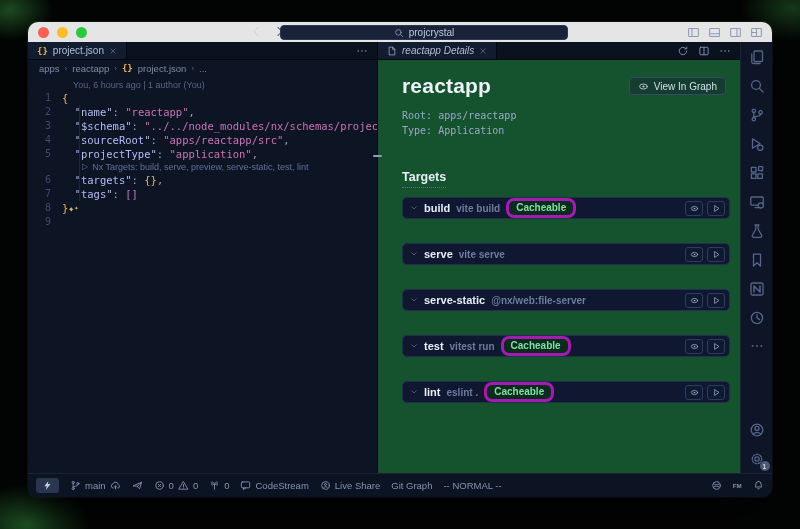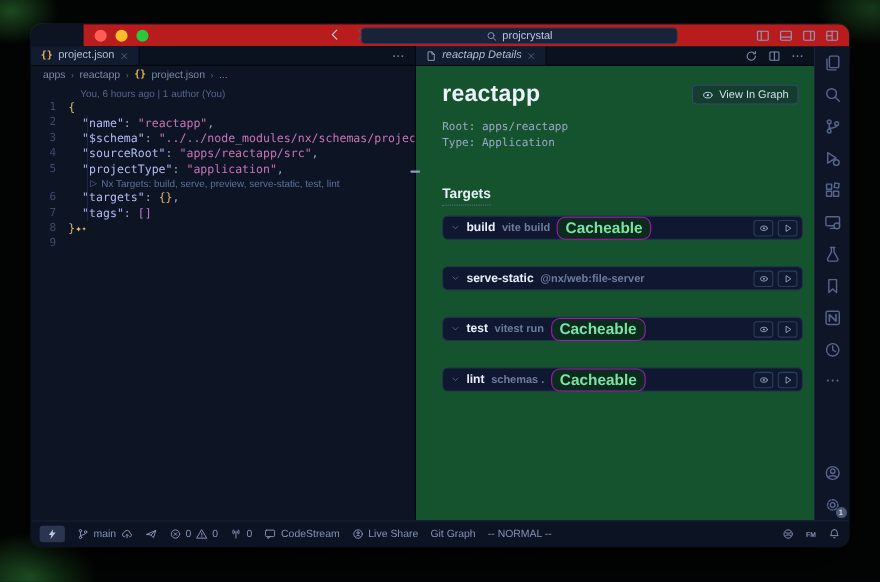--- a/index.html
+++ b/index.html
@@ -17,21 +17,21 @@
   .icon svg { width:100%; height:100%; display:block; }
 
   .window {
     position:absolute; left:28px; top:22px; width:744px; height:475px;
     background:#0c1322; border-radius:10px; overflow:hidden;
     box-shadow:0 18px 45px rgba(0,0,0,.8), 0 0 0 1px rgba(110,130,170,.14);
     display:flex; flex-direction:column;
   }
 
   
-  .titlebar { height:20px; flex:none; background:#b91c1c; position:relative;margin-left:48px; }
+  .titlebar { height:20px; flex:none; background:#e5e5e5; position:relative; }
   .traffic { position:absolute; left:10px; top:5px; display:flex; gap:8px; }
   .tl { width:11px; height:11px; border-radius:50%; }
   .nav-arrows { position:absolute; left:222px; top:3px; display:flex; gap:10px; }
   .arrow-back { color:#cad4ea; } .arrow-fwd { color:#4d5b7d; }
   .command-center {
     position:absolute; left:252px; top:3px; width:288px; height:15px;
     background:#18233a; border:1px solid #2b3853; border-radius:4px;
     display:flex; align-items:center; justify-content:center; gap:5px;
     font-size:10px; color:#bcc8e0;
   }
@@ -76,21 +76,21 @@
   .vig-btn { display:flex; align-items:center; gap:5px; border:1px solid #36486b; border-radius:4px; height:18px; padding:0 8px; font-size:10px; color:#d7dff0; margin:3px 4px 0 0; background:rgba(20,30,52,.4); }
   .vig-btn .icon { color:#c3cfe6; }
   .meta { margin-top:10px; font-family:"DejaVu Sans Mono",monospace; font-size:10px; color:#9aa9c8; line-height:15px; }
   .targets-h { margin-top:29px; }
   .targets-h span { display:inline-block; font-size:12.5px; font-weight:bold; color:#e8edf8; border-bottom:1px dotted #5a6a90; padding-bottom:3px; }
   .cards { margin-top:9px; display:flex; flex-direction:column; gap:24px; }
   .card { height:22px; flex:none; background:#0f1830; border:1px solid #22304d; border-radius:5px; display:flex; align-items:center; padding:0 4px 0 7px; gap:6px; }
   .card .chev { color:#6b7a9c; width:8px; height:8px; }
   .t-name { font-size:11px; font-weight:bold; color:#e8eefb; }
   .t-desc { font-size:10px; color:#6e7c9e;font-weight:bold; }
-  .badge-cacheable { font-size:14px; font-weight:bold; color:#7be3a3; background:#0d2a1e; border:1px solid #a21caf; border-radius:8px; padding:1px 7px 2px; }
+  .badge-cacheable { font-size:10px; font-weight:bold; color:#7be3a3; background:#0d2a1e; border:3px solid #a21caf; border-radius:8px; padding:1px 7px 2px; }
   .card .btns { margin-left:auto; display:flex; gap:4px; }
   .cbtn { width:18px; height:15px; border:1px solid #2c3d5e; border-radius:3px; display:flex; align-items:center; justify-content:center; color:#a6b5d4; background:rgba(16,25,45,.5); }
   .cbtn .icon { width:9px; height:9px; }
 
   
   .activitybar { width:32px; flex:none; border-left:1px solid #1a2438; background:#0d1526; display:flex; flex-direction:column; align-items:center; padding:7px 0 6px; gap:13px; color:#57658c; }
   .ab-item { width:16px; height:16px; }
   .ab-item.small { width:14px; height:14px; }
   .ab-spacer { flex:1; }
   .gear-wrap { position:relative; }
@@ -304,22 +304,22 @@
                   </span>
                 </span>
               </span>
             </div>
             <div class="card">
               <span class="icon chev" style="width: 8px; height: 8px;">
                 <svg viewBox="0 0 16 16" fill="none" stroke="currentColor" stroke-width="1.3" stroke-linecap="round" stroke-linejoin="round">
                   <path d="M3.5 5.5L8 10l4.5-4.5"></path>
                 </svg>
               </span>
-              <span class="t-name">serve-static</span>
-              <span class="t-desc">@nx/web:file-server</span>
+              <span class="t-name">serve</span>
+              <span class="t-desc">vite serve</span>
               <span class="btns">
                 <span class="cbtn">
                   <span class="icon" style="width: 9px; height: 9px;">
                     <svg viewBox="0 0 16 16" fill="none" stroke="currentColor" stroke-width="1.3" stroke-linecap="round" stroke-linejoin="round">
                       <ellipse cx="8" cy="8" rx="5.6" ry="3.7"></ellipse>
                       <circle cx="8" cy="8" r="1.5" fill="currentColor" stroke="none"></circle>
                     </svg>
                   </span>
                 </span>
                 <span class="cbtn">
@@ -330,23 +330,22 @@
                   </span>
                 </span>
               </span>
             </div>
             <div class="card">
               <span class="icon chev" style="width: 8px; height: 8px;">
                 <svg viewBox="0 0 16 16" fill="none" stroke="currentColor" stroke-width="1.3" stroke-linecap="round" stroke-linejoin="round">
                   <path d="M3.5 5.5L8 10l4.5-4.5"></path>
                 </svg>
               </span>
-              <span class="t-name">test</span>
-              <span class="t-desc">vitest run</span>
-              <span class="badge-cacheable">Cacheable</span>
+              <span class="t-name">serve-static</span>
+              <span class="t-desc">@nx/web:file-server</span>
               <span class="btns">
                 <span class="cbtn">
                   <span class="icon" style="width: 9px; height: 9px;">
                     <svg viewBox="0 0 16 16" fill="none" stroke="currentColor" stroke-width="1.3" stroke-linecap="round" stroke-linejoin="round">
                       <ellipse cx="8" cy="8" rx="5.6" ry="3.7"></ellipse>
                       <circle cx="8" cy="8" r="1.5" fill="currentColor" stroke="none"></circle>
                     </svg>
                   </span>
                 </span>
                 <span class="cbtn">
@@ -357,22 +356,49 @@
                   </span>
                 </span>
               </span>
             </div>
             <div class="card">
               <span class="icon chev" style="width: 8px; height: 8px;">
                 <svg viewBox="0 0 16 16" fill="none" stroke="currentColor" stroke-width="1.3" stroke-linecap="round" stroke-linejoin="round">
                   <path d="M3.5 5.5L8 10l4.5-4.5"></path>
                 </svg>
               </span>
+              <span class="t-name">test</span>
+              <span class="t-desc">vitest run</span>
+              <span class="badge-cacheable">Cacheable</span>
+              <span class="btns">
+                <span class="cbtn">
+                  <span class="icon" style="width: 9px; height: 9px;">
+                    <svg viewBox="0 0 16 16" fill="none" stroke="currentColor" stroke-width="1.3" stroke-linecap="round" stroke-linejoin="round">
+                      <ellipse cx="8" cy="8" rx="5.6" ry="3.7"></ellipse>
+                      <circle cx="8" cy="8" r="1.5" fill="currentColor" stroke="none"></circle>
+                    </svg>
+                  </span>
+                </span>
+                <span class="cbtn">
+                  <span class="icon" style="width: 9px; height: 9px;">
+                    <svg viewBox="0 0 16 16" fill="none" stroke="currentColor" stroke-width="1.3" stroke-linecap="round" stroke-linejoin="round">
+                      <path d="M5.2 3.2l7.2 4.8-7.2 4.8z"></path>
+                    </svg>
+                  </span>
+                </span>
+              </span>
+            </div>
+            <div class="card">
+              <span class="icon chev" style="width: 8px; height: 8px;">
+                <svg viewBox="0 0 16 16" fill="none" stroke="currentColor" stroke-width="1.3" stroke-linecap="round" stroke-linejoin="round">
+                  <path d="M3.5 5.5L8 10l4.5-4.5"></path>
+                </svg>
+              </span>
               <span class="t-name">lint</span>
-              <span class="t-desc">schemas .</span>
+              <span class="t-desc">eslint .</span>
               <span class="badge-cacheable">Cacheable</span>
               <span class="btns">
                 <span class="cbtn">
                   <span class="icon" style="width: 9px; height: 9px;">
                     <svg viewBox="0 0 16 16" fill="none" stroke="currentColor" stroke-width="1.3" stroke-linecap="round" stroke-linejoin="round">
                       <ellipse cx="8" cy="8" rx="5.6" ry="3.7"></ellipse>
                       <circle cx="8" cy="8" r="1.5" fill="currentColor" stroke="none"></circle>
                     </svg>
                   </span>
                 </span>

